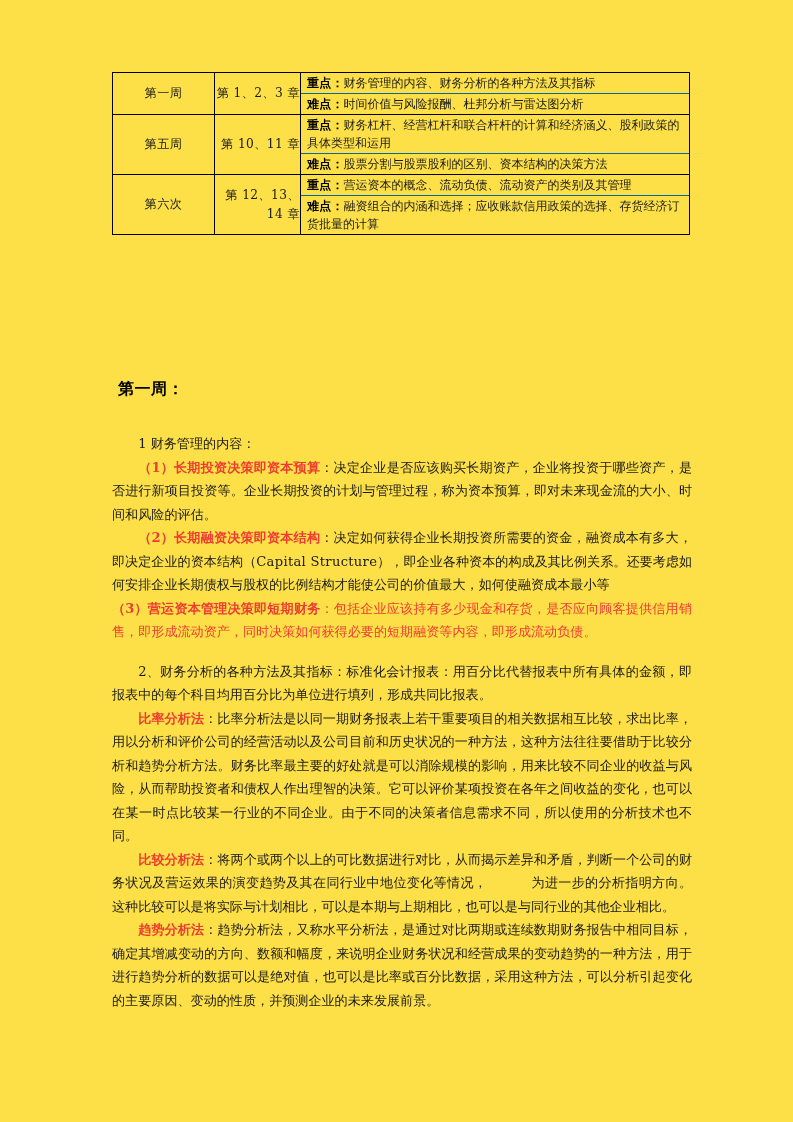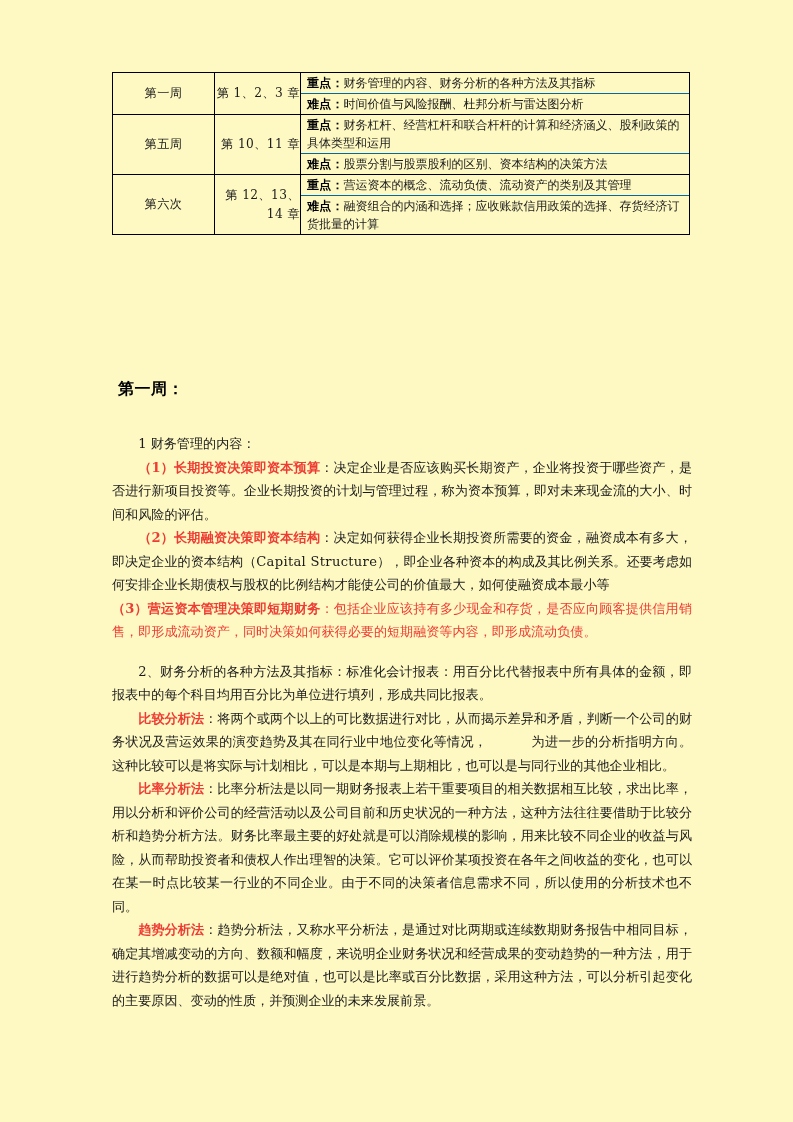--- a/index.html
+++ b/index.html
@@ -11,21 +11,21 @@
     width: 793px;
     height: 1122px;
     font-family: "DejaVu Serif", "Liberation Serif", serif;
     color: #000000;
     overflow: hidden;
   }
   .page {
     position: relative;
     width: 793px;
     height: 1122px;
-    background: #fef9c3;
+    background: #fde047;
     box-sizing: border-box;
   }
 
   
   .schedule-wrap {
     position: absolute;
     left: 112px;
     top: 72px;
     width: 578px;
   }
@@ -161,21 +161,21 @@
     <p class="para">1 财务管理的内容：</p>
 
     <p class="para"><span class="red-b">（1）长期投资决策即资本预算</span><span>：决定企业是否应该购买长期资产，企业将投资于哪些资产，是否进行新项目投资等。企业长期投资的计划与管理过程，称为资本预算，即对未来现金流的大小、时间和风险的评估。</span></p>
 
     <p class="para"><span class="red-b">（2）长期融资决策即资本结构</span><span>：决定如何获得企业长期投资所需要的资金，融资成本有多大，即决定企业的资本结构（</span><span class="latin">Capital Structure</span><span>），即企业各种资本的构成及其比例关系。还要考虑如何安排企业长期债权与股权的比例结构才能使公司的价值最大，如何使融资成本最小等</span></p>
 
     <p class="para noindent"><span class="red-b">（3）营运资本管理决策即短期财务</span><span class="red">：包括企业应该持有多少现金和存货，是否应向顾客提供信用销售，即形成流动资产，同时决策如何获得必要的短期融资等内容，即形成流动负债。</span></p>
 
     <p class="para blk-gap">2、财务分析的各种方法及其指标：标准化会计报表：用百分比代替报表中所有具体的金额，即报表中的每个科目均用百分比为单位进行填列，形成共同比报表。</p>
 
+    <p class="para"><span class="red-b">比率分析法</span><span>：比率分析法是以同一期财务报表上若干重要项目的相关数据相互比较，求出比率，用以分析和评价公司的经营活动以及公司目前和历史状况的一种方法，这种方法往往要借助于比较分析和趋势分析方法。财务比率最主要的好处就是可以消除规模的影响，用来比较不同企业的收益与风险，从而帮助投资者和债权人作出理智的决策。它可以评价某项投资在各年之间收益的变化，也可以在某一时点比较某一行业的不同企业。由于不同的决策者信息需求不同，所以使用的分析技术也不同。</span></p>
+
     <p class="para"><span class="red-b">比较分析法</span><span>：将两个或两个以上的可比数据进行对比，从而揭示差异和矛盾，判断一个公司的财务状况及营运效果的演变趋势及其在同行业中地位变化等情况，</span><span class="wsgap"></span><span>为进一步的分析指明方向。这种比较可以是将实际与计划相比，可以是本期与上期相比，也可以是与同行业的其他企业相比。</span></p>
-
-    <p class="para"><span class="red-b">比率分析法</span><span>：比率分析法是以同一期财务报表上若干重要项目的相关数据相互比较，求出比率，用以分析和评价公司的经营活动以及公司目前和历史状况的一种方法，这种方法往往要借助于比较分析和趋势分析方法。财务比率最主要的好处就是可以消除规模的影响，用来比较不同企业的收益与风险，从而帮助投资者和债权人作出理智的决策。它可以评价某项投资在各年之间收益的变化，也可以在某一时点比较某一行业的不同企业。由于不同的决策者信息需求不同，所以使用的分析技术也不同。</span></p>
 
     <p class="para"><span class="red-b">趋势分析法</span><span>：趋势分析法，又称水平分析法，是通过对比两期或连续数期财务报告中相同目标，确定其增减变动的方向、数额和幅度，来说明企业财务状况和经营成果的变动趋势的一种方法，用于进行趋势分析的数据可以是绝对值，也可以是比率或百分比数据，采用这种方法，可以分析引起变化的主要原因、变动的性质，并预测企业的未来发展前景。</span></p>
 
   </div>
 
 </div>
 
 </body></html>

